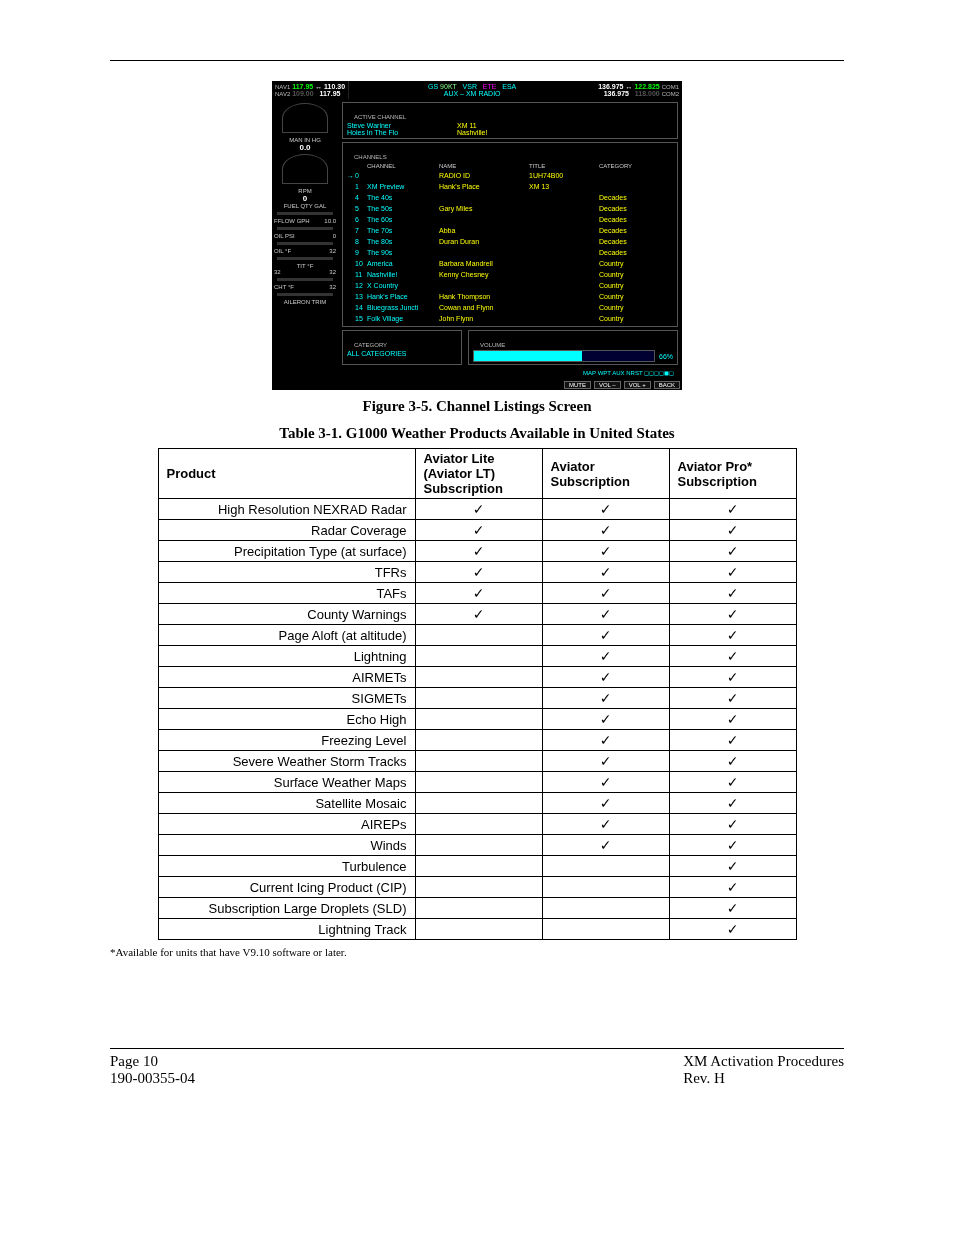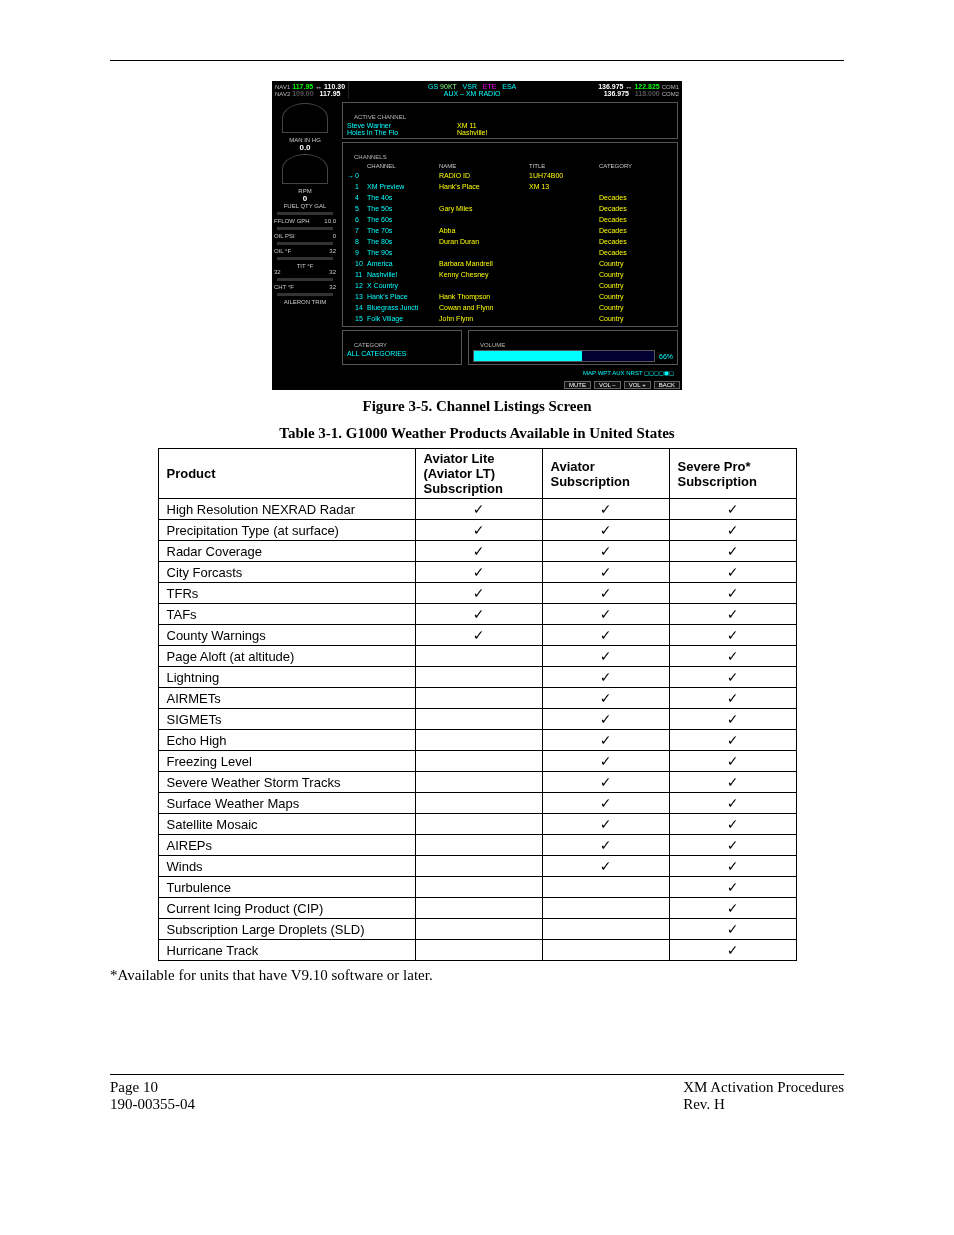--- a/index.html
+++ b/index.html
@@ -135,25 +135,25 @@
   }
   table.products th, table.products td {
     border: 1px solid #000;
     padding: 2px 8px;
     vertical-align: middle;
   }
   table.products th {
     font-weight: bold;
     text-align: left;
   }
-  table.products td.prod { text-align: left; width: 240px;}
+  table.products td.prod { text-align: right; width: 240px;}
   table.products td.chk { text-align: center; width: 100px;}
   .check { font-size: 14px; }
 
-  .footnote { margin: 6px 0 0 0; font-size: 15px;}
+  .footnote { margin: 6px 0 0 0; font-size: 11px;}
 
   .page-footer {
     margin-top: 90px;
     border-top: 1px solid #000;
     padding-top: 4px;
     display: flex;
     justify-content: space-between;
     font-size: 15px;
   }
 </style>
@@ -378,49 +378,43 @@
 
 <div class="fig-caption">Figure 3-5.  Channel Listings Screen</div>
 <div class="tbl-caption">Table 3-1.  G1000 Weather Products Available in United States</div>
 
 <table class="products">
   <thead>
     <tr>
       <th style="width:240px">Product</th>
       <th style="width:110px">Aviator Lite (Aviator LT) Subscription</th>
       <th style="width:110px">Aviator Subscription</th>
-      <th style="width:110px">Severe Pro* Subscription</th>
+      <th style="width:110px">Aviator Pro* Subscription</th>
     </tr>
   </thead>
   <tbody id="products-body">
       <tr>
         <td class="prod">High Resolution NEXRAD Radar</td>
         <td class="chk"><span class="check">✓</span></td>
         <td class="chk"><span class="check">✓</span></td>
         <td class="chk"><span class="check">✓</span></td>
       </tr>
       <tr>
+        <td class="prod">Radar Coverage</td>
+        <td class="chk"><span class="check">✓</span></td>
+        <td class="chk"><span class="check">✓</span></td>
+        <td class="chk"><span class="check">✓</span></td>
+      </tr>
+      <tr>
         <td class="prod">Precipitation Type (at surface)</td>
         <td class="chk"><span class="check">✓</span></td>
         <td class="chk"><span class="check">✓</span></td>
         <td class="chk"><span class="check">✓</span></td>
       </tr>
       <tr>
-        <td class="prod">Radar Coverage</td>
-        <td class="chk"><span class="check">✓</span></td>
-        <td class="chk"><span class="check">✓</span></td>
-        <td class="chk"><span class="check">✓</span></td>
-      </tr>
-      <tr>
-        <td class="prod">City Forcasts</td>
-        <td class="chk"><span class="check">✓</span></td>
-        <td class="chk"><span class="check">✓</span></td>
-        <td class="chk"><span class="check">✓</span></td>
-      </tr>
-      <tr>
         <td class="prod">TFRs</td>
         <td class="chk"><span class="check">✓</span></td>
         <td class="chk"><span class="check">✓</span></td>
         <td class="chk"><span class="check">✓</span></td>
       </tr>
       <tr>
         <td class="prod">TAFs</td>
         <td class="chk"><span class="check">✓</span></td>
         <td class="chk"><span class="check">✓</span></td>
         <td class="chk"><span class="check">✓</span></td>
@@ -509,21 +503,21 @@
         <td class="chk"></td>
         <td class="chk"><span class="check">✓</span></td>
       </tr>
       <tr>
         <td class="prod">Subscription Large Droplets (SLD)</td>
         <td class="chk"></td>
         <td class="chk"></td>
         <td class="chk"><span class="check">✓</span></td>
       </tr>
       <tr>
-        <td class="prod">Hurricane Track</td>
+        <td class="prod">Lightning Track</td>
         <td class="chk"></td>
         <td class="chk"></td>
         <td class="chk"><span class="check">✓</span></td>
       </tr>
     </tbody>
 </table>
 
 <p class="footnote">*Available for units that have V9.10 software or later.</p>
 
 <div class="page-footer">

